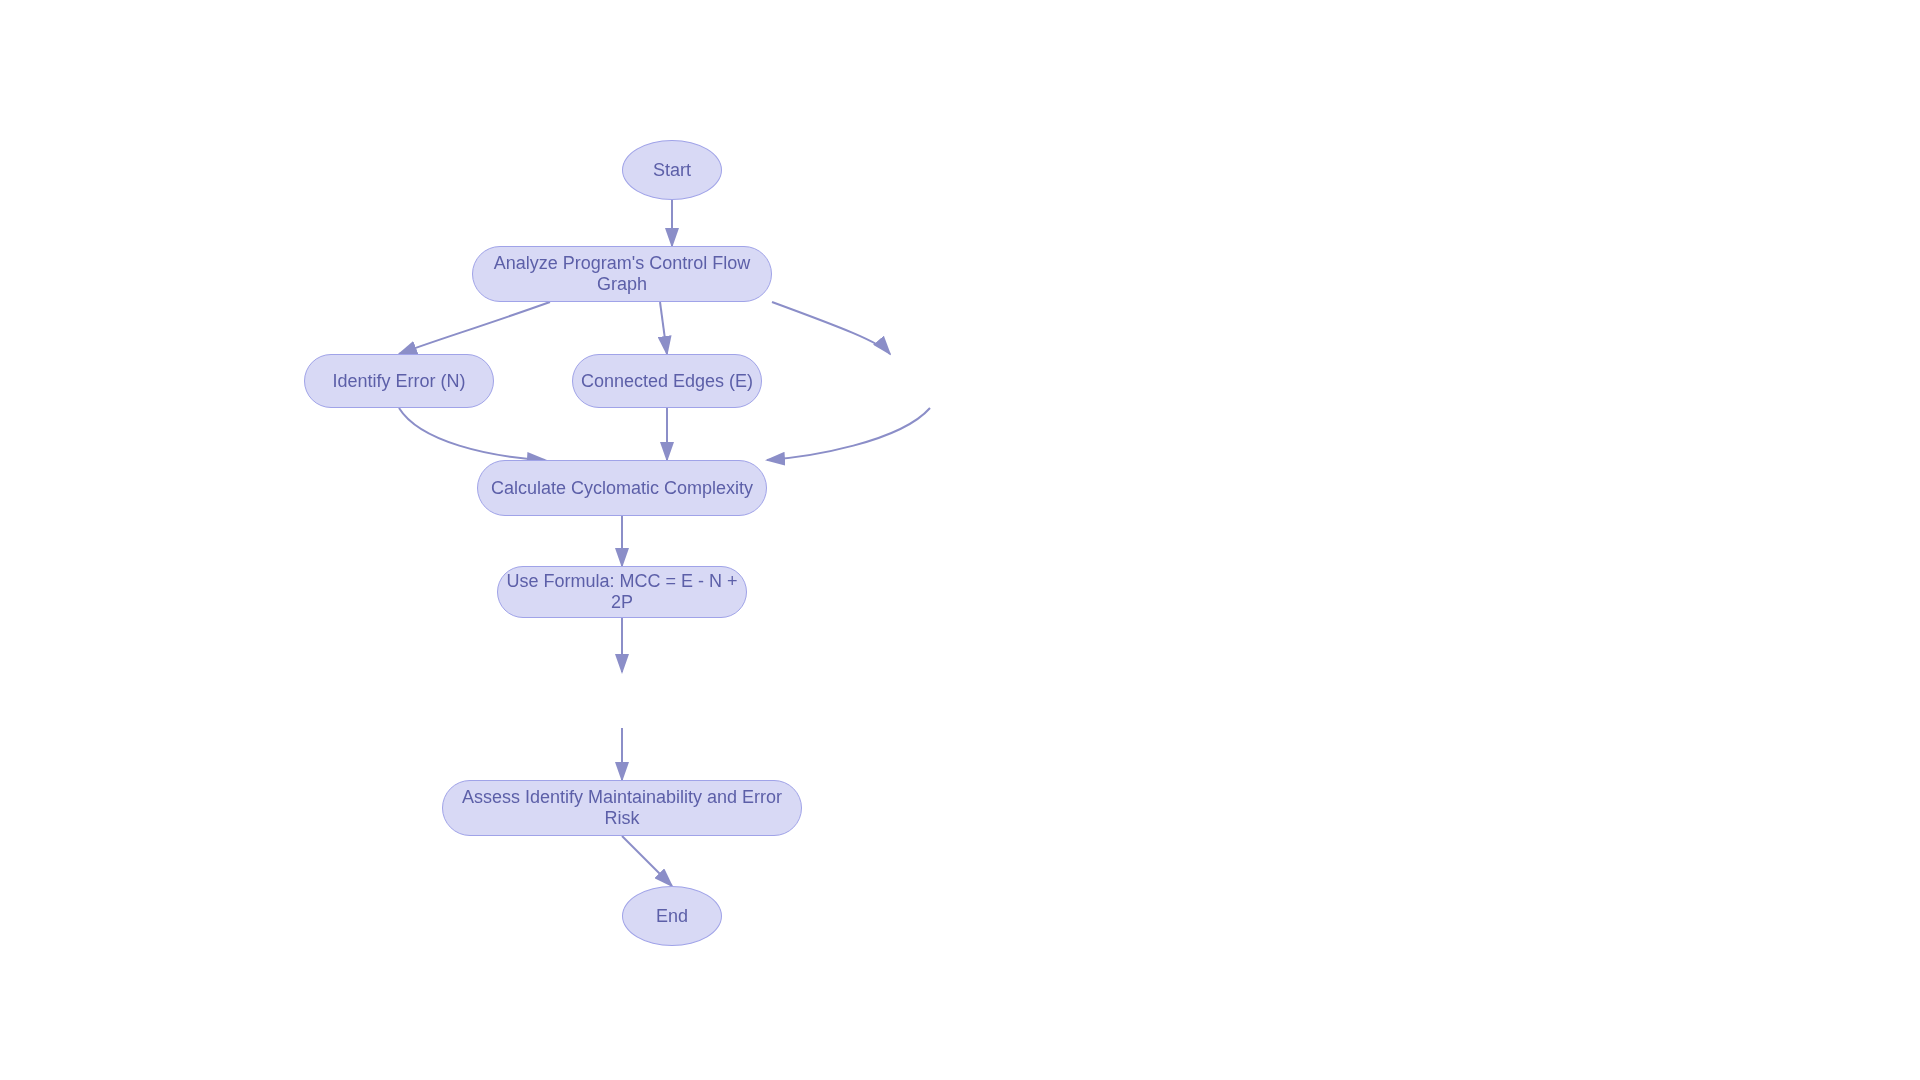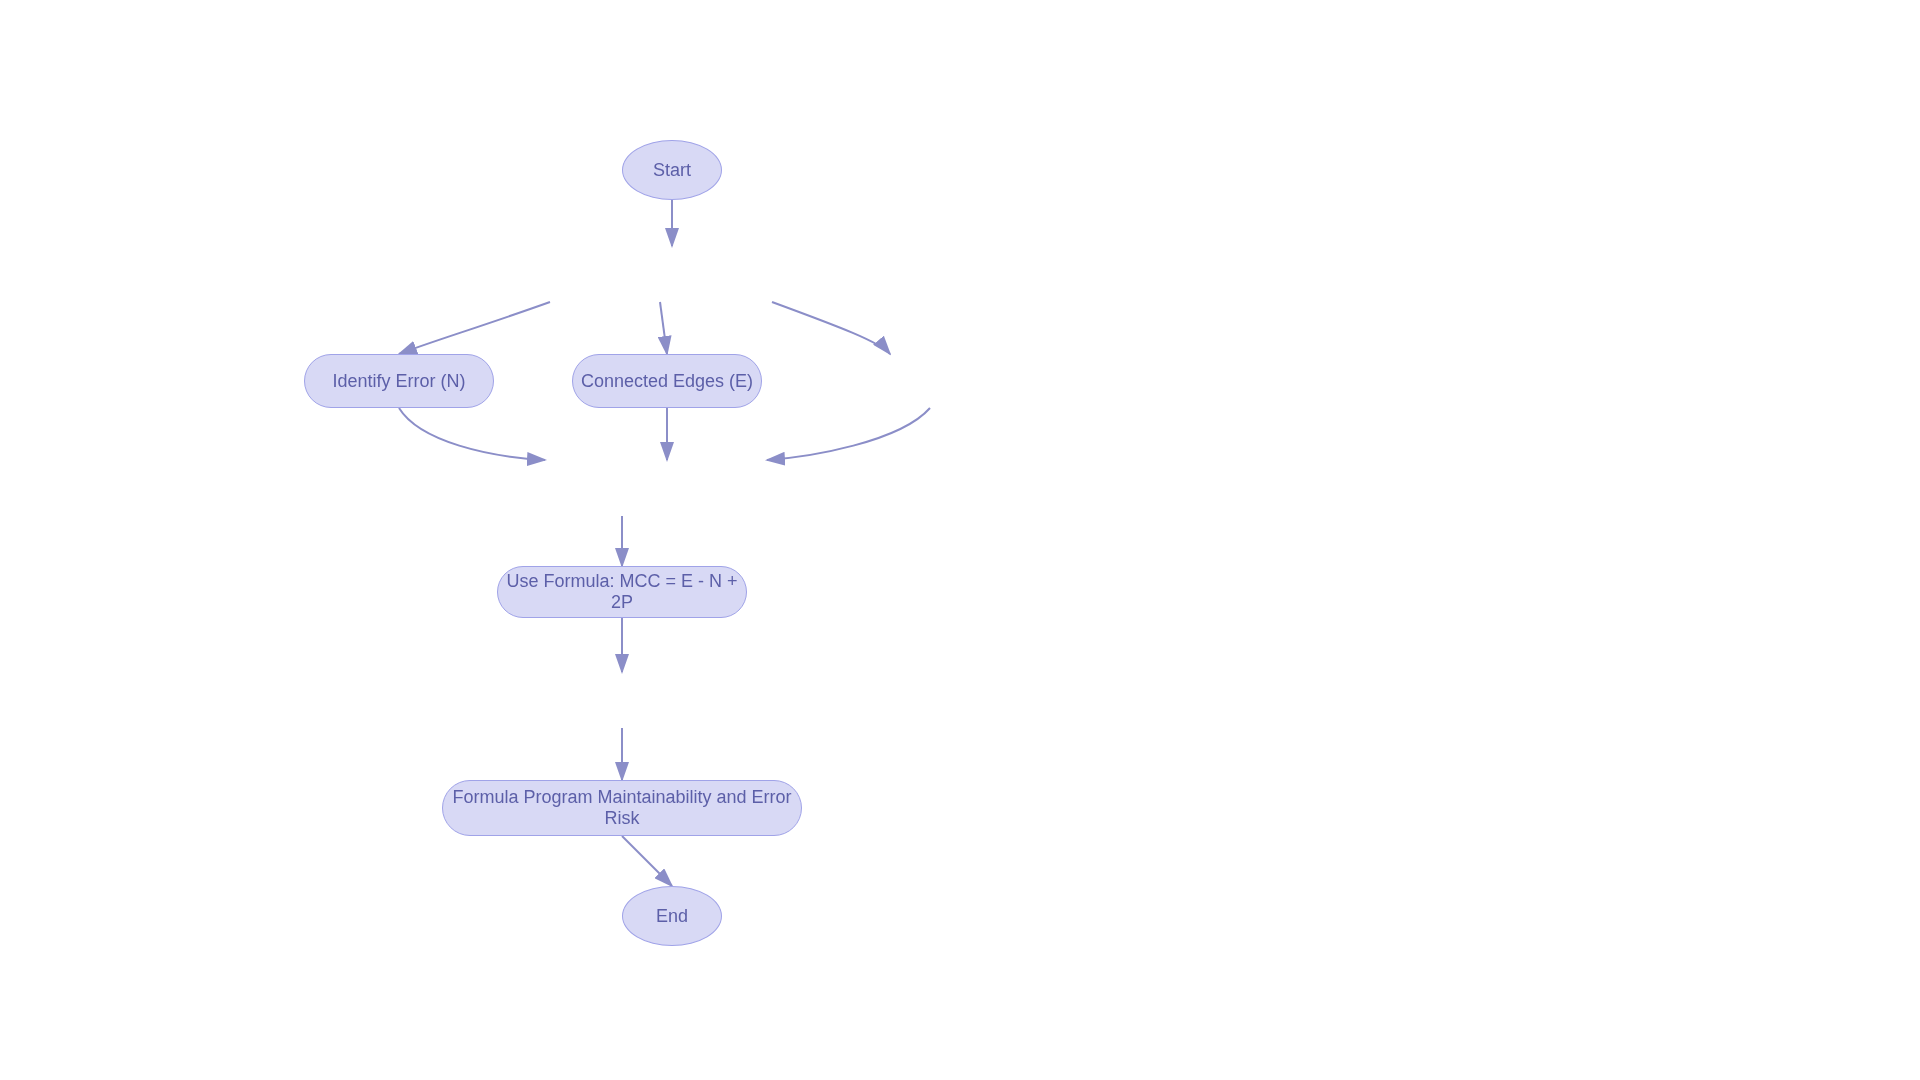--- a/index.html
+++ b/index.html
@@ -137,26 +137,28 @@
 
     <line x1="622" y1="486" x2="622" y2="540" stroke="#8b8ec8" stroke-width="2" marker-end="url(#arrowhead)"></line>
 
     <line x1="622" y1="596" x2="622" y2="648" stroke="#8b8ec8" stroke-width="2" marker-end="url(#arrowhead)"></line>
 
     <line x1="622" y1="704" x2="672" y2="754" stroke="#8b8ec8" stroke-width="2" marker-end="url(#arrowhead)"></line>
   </svg>
 
   <div class="node node-oval" id="node-start">Start</div>
 
+  <div class="node node-rounded" id="node-analyze">Analyze Program's Control Flow Graph</div>
 
   <div class="node node-rounded" id="node-nodes">Identify Error (N)</div>
 
   <div class="node node-rounded" id="node-edges">Connected Edges (E)</div>
 
 
+  <div class="node node-rounded" id="node-calculate">Calculate Cyclomatic Complexity</div>
 
   <div class="node node-rounded" id="node-formula">Use Formula: MCC = E - N + 2P</div>
 
 
-  <div class="node node-rounded" id="node-assess">Formula Program Maintainability and Error Risk</div>
+  <div class="node node-rounded" id="node-assess">Assess Identify Maintainability and Error Risk</div>
 
   <div class="node node-oval" id="node-end">End</div>
 </div>
 
 </body></html>

